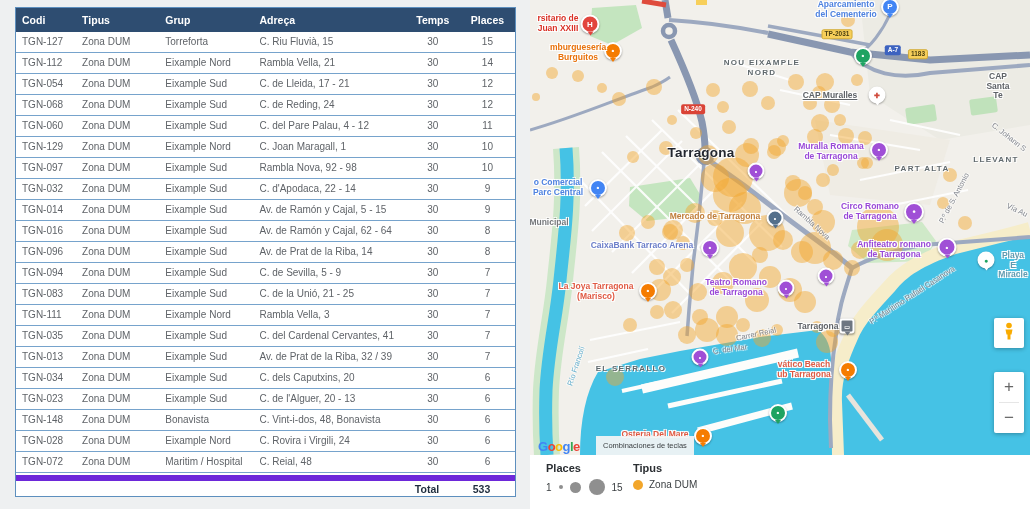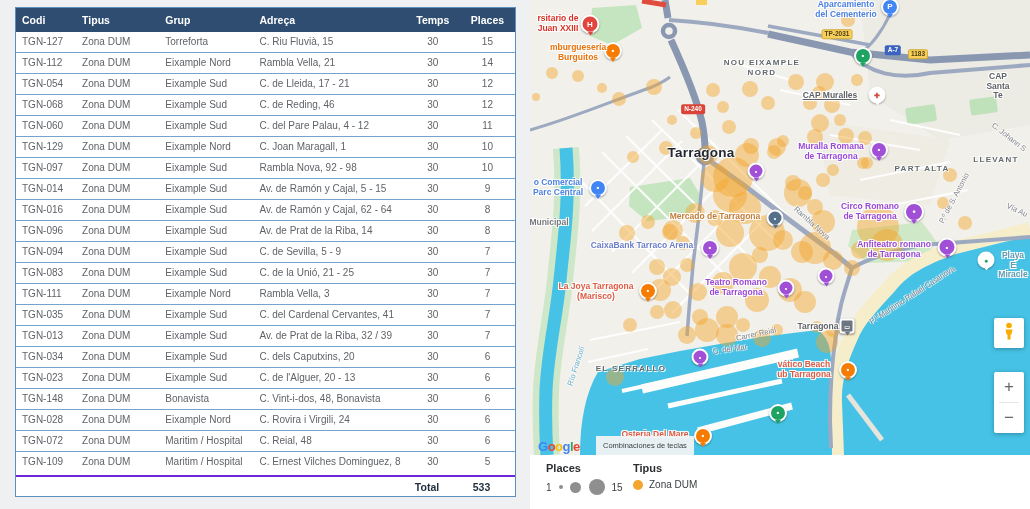--- a/index.html
+++ b/index.html
@@ -8,21 +8,21 @@
 
   
   .left{position:relative;width:530px;height:509px;background:#eef0f1;}
   .card{position:absolute;left:15px;top:7px;width:501px;height:490px;background:#fff;border:1px solid #5d8fbe;overflow:hidden;box-sizing:border-box;}
   table{border-collapse:collapse;width:100%;table-layout:fixed;}
   thead th{background:#2e4d71;color:#fff;font-size:10.5px;font-weight:bold;text-align:left;padding:6px 4px 6px 6px;white-space:nowrap;}
   thead th.c{text-align:center;margin-top:16px;}
   tbody td{font-size:10px;line-height:10px;color:#5f6368;padding:5px 4px 5px 6px;border-top:1px solid #76a3cc;white-space:nowrap;overflow:hidden;}
   tbody tr:first-child td{border-top:none;}
   td.c{text-align:center;}
-  .total-bar{position:absolute;left:0;bottom:0;width:100%;height:21px;background:#fff;border-top:2px solid #6d28d9;display:flex;align-items:center;font-size:10.5px;font-weight:bold;color:#1f2d3d;box-sizing:border-box;}
+  .total-bar{position:absolute;left:0;bottom:0;width:100%;height:21px;background:#fff;border-top:6px solid #6d28d9;display:flex;align-items:center;font-size:10.5px;font-weight:bold;color:#1f2d3d;box-sizing:border-box;}
   .total-bar .sp{width:385px;}
   .total-bar .t{width:52px;text-align:center;}
   .total-bar .v{width:57px;text-align:center;}
 
   
   .right{position:relative;width:500px;height:509px;background:#fff;}
   .map{position:absolute;left:0;top:0;width:500px;height:455px;background:#f2f0eb;overflow:hidden;}
   .map svg.base{position:absolute;left:0;top:0;z-index:0;}
   .ov{position:absolute;left:0;top:0;width:500px;height:455px;z-index:1;}
   .dum{position:absolute;border-radius:50%;background:rgba(242,166,43,.46);z-index:1;}
@@ -115,21 +115,21 @@
               <td>Zona DUM</td>
               <td>Eixample Sud</td>
               <td>C. de Lleida, 17 - 21</td>
               <td class="c">30</td>
               <td class="c">12</td>
             </tr>
             <tr>
               <td>TGN-068</td>
               <td>Zona DUM</td>
               <td>Eixample Sud</td>
-              <td>C. de Reding, 46</td>
+              <td>C. de Reding, 24</td>
               <td class="c">30</td>
               <td class="c">12</td>
             </tr>
             <tr>
               <td>TGN-060</td>
               <td>Zona DUM</td>
               <td>Eixample Sud</td>
               <td>C. del Pare Palau, 4 - 12</td>
               <td class="c">30</td>
               <td class="c">11</td>
@@ -142,20 +142,28 @@
               <td class="c">30</td>
               <td class="c">10</td>
             </tr>
             <tr>
               <td>TGN-097</td>
               <td>Zona DUM</td>
               <td>Eixample Sud</td>
               <td>Rambla Nova, 92 - 98</td>
               <td class="c">30</td>
               <td class="c">10</td>
+            </tr>
+            <tr>
+              <td>TGN-032</td>
+              <td>Zona DUM</td>
+              <td>Eixample Sud</td>
+              <td>C. d'Apodaca, 22 - 14</td>
+              <td class="c">30</td>
+              <td class="c">9</td>
             </tr>
             <tr>
               <td>TGN-014</td>
               <td>Zona DUM</td>
               <td>Eixample Sud</td>
               <td>Av. de Ramón y Cajal, 5 - 15</td>
               <td class="c">30</td>
               <td class="c">9</td>
             </tr>
             <tr>

